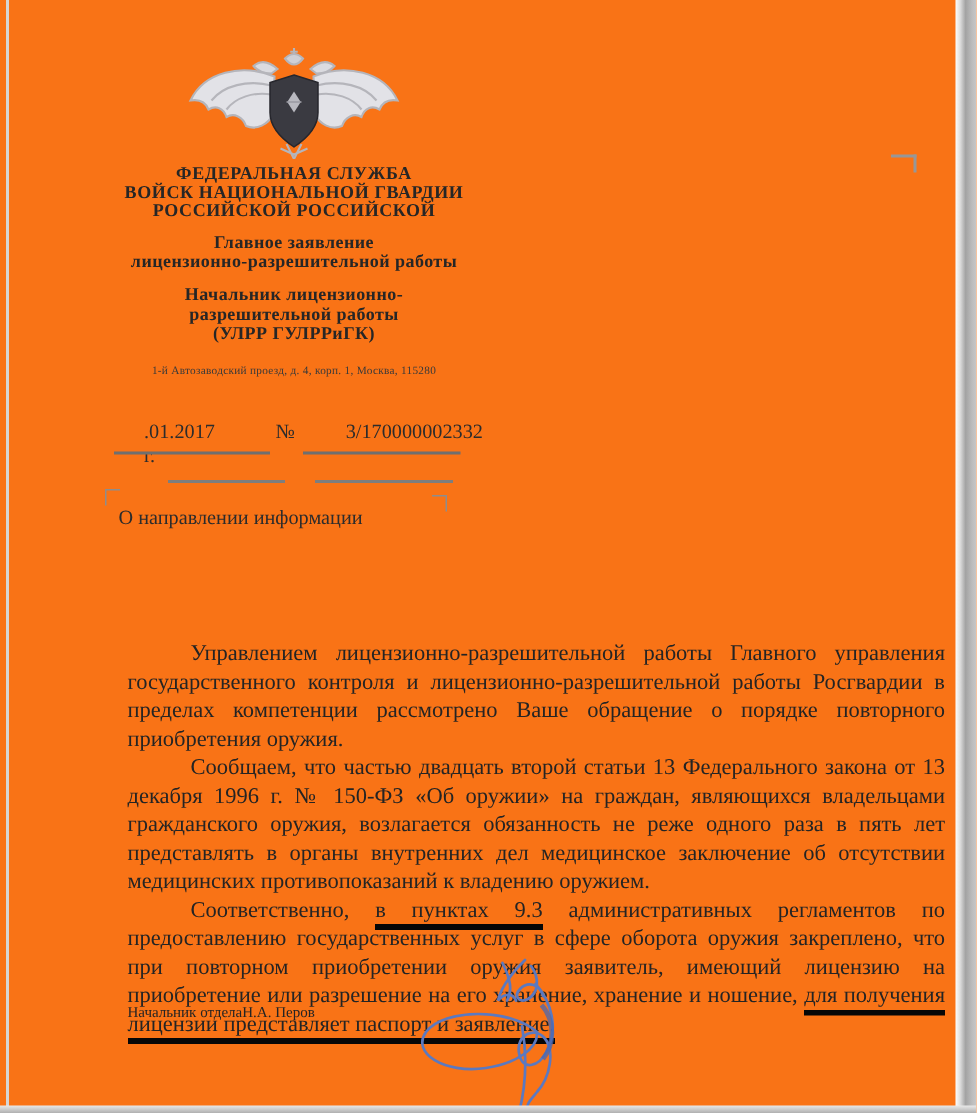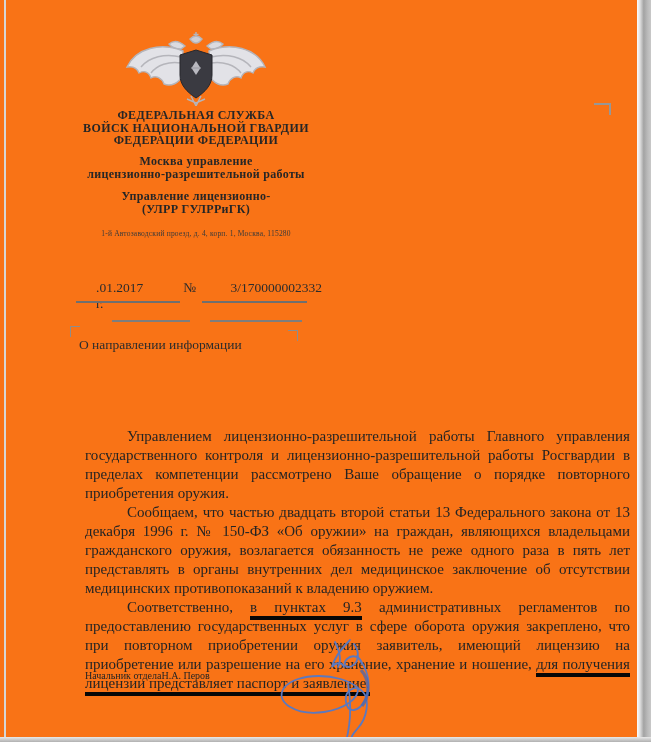--- a/index.html
+++ b/index.html
@@ -76,29 +76,30 @@
         <path d="M90 27 C106 23 122 27 130 37 M90 33 C102 31 114 35 120 43"></path>
         <path d="M70 66 L75 76 L80 66 M66 69 L75 73 L84 69"></path>
       </g>
       <path d="M75 20 L91 25 V45 C91 55 84 62 75 68 C66 62 59 55 59 45 V25 Z" fill="#3a3a41" stroke="#26262c" stroke-width="1"></path>
       <path d="M75 31 l4.5 7 -4.5 7 -4.5 -7 z" fill="#b9b9c0"></path>
       <path d="M70 38 h10" stroke="#9a9aa2" stroke-width="1"></path>
     </svg>
 
     <div class="org-line">ФЕДЕРАЛЬНАЯ СЛУЖБА</div>
     <div class="org-line">ВОЙСК НАЦИОНАЛЬНОЙ ГВАРДИИ</div>
-    <div class="org-line">ФЕДЕРАЦИИ ФЕДЕРАЦИИ</div>
+    <div class="org-line">РОССИЙСКОЙ РОССИЙСКОЙ</div>
 
     <div class="block2">
-      <div>Москва управление</div>
+      <div>Главное заявление</div>
       <div>лицензионно-разрешительной работы</div>
     </div>
 
     <div class="block3">
-      <div>Управление лицензионно-</div>
+      <div>Начальник лицензионно-</div>
+      <div>разрешительной работы</div>
       <div>(УЛРР ГУЛРРиГК)</div>
     </div>
 
     <div class="address">1-й Автозаводский проезд, д. 4, корп. 1, Москва, 115280</div>
   </div>
 
   <div class="date-row">
     <span>.01.2017 г.</span>
     <span>№</span>
     <span>3/170000002332</span>

